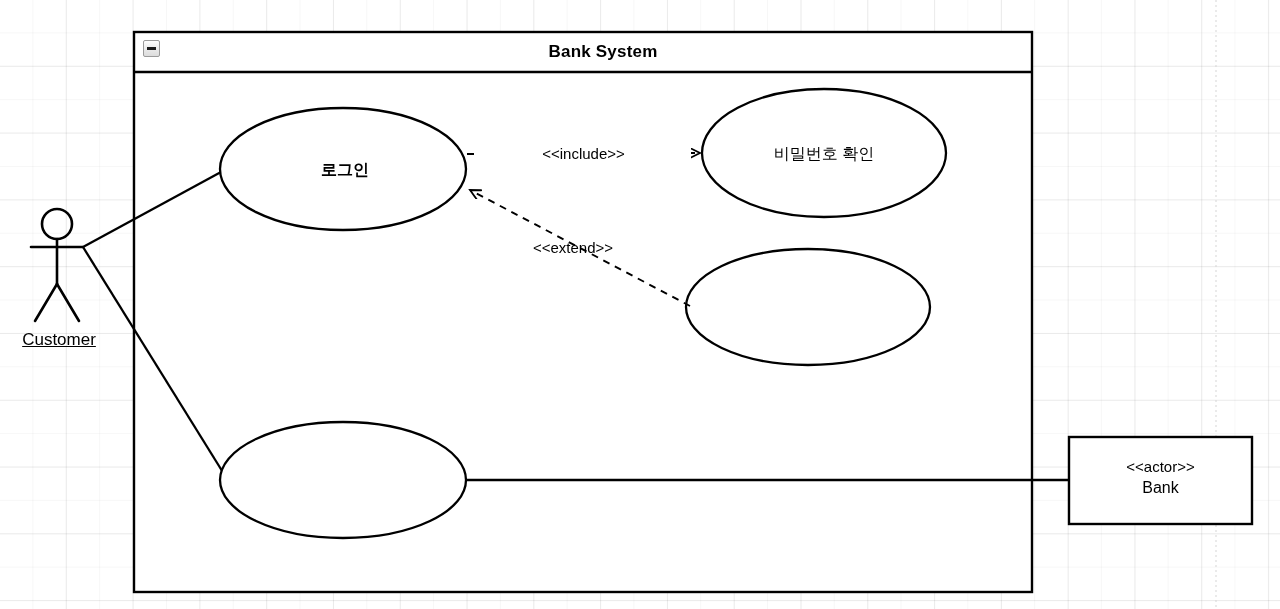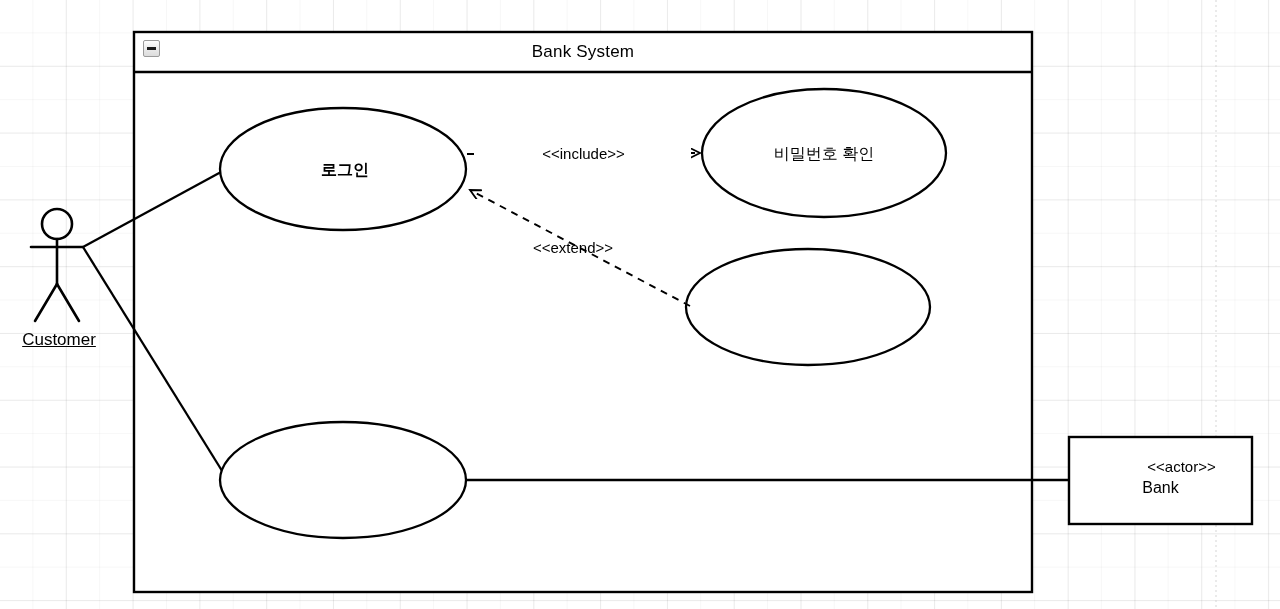--- a/index.html
+++ b/index.html
@@ -38,22 +38,23 @@
   .diagram-text {
     position: absolute;
     color: #000000;
     white-space: pre;
     text-align: center;
     line-height: 1.22;
     pointer-events: none;
   }
   .sys-title {
     font-size: 17px;
-    font-weight: normal;
+    font-weight: bold;
     letter-spacing: 0.2px;
+    padding-left: 20px;
   }
   .uc-label {
     font-size: 16px;
     font-weight: normal;
   }
   .actor-label {
     font-size: 17px;
   }
   .stereo-label {
     font-size: 15px;
@@ -135,21 +136,21 @@
   <div class="diagram-text sys-title" style="left:134px; top:42px; width:898px;">Bank System</div>
 
   <div class="diagram-text uc-label" style="left:220px; top:160px; width:250px;font-weight:bold;">로그인</div>
 
   <div class="diagram-text uc-label" style="left:702px; top:144px; width:244px;">비밀번호 확인</div>
 
 
 
   <div class="diagram-text actor-label" style="left:0px; top:330px; width:118px;text-decoration:underline;">Customer</div>
 
-  <div class="diagram-text stereo-label" style="left:1069px; top:458px; width:183px;margin-left:21px;">&lt;&lt;actor&gt;&gt;</div>
+  <div class="diagram-text stereo-label" style="left:1069px; top:458px; width:183px;">&lt;&lt;actor&gt;&gt;</div>
 
   <div class="diagram-text box-label" style="left:1069px; top:478px; width:183px;">Bank</div>
 
   <div class="diagram-text stereo-label" style="left:476px; top:145px; width:215px; background:#ffffff;">&lt;&lt;include&gt;&gt;</div>
 
   <div class="diagram-text stereo-label" style="left:513px; top:239px; width:120px;">&lt;&lt;extend&gt;&gt;</div>
 
 </div>
 
 </body></html>

